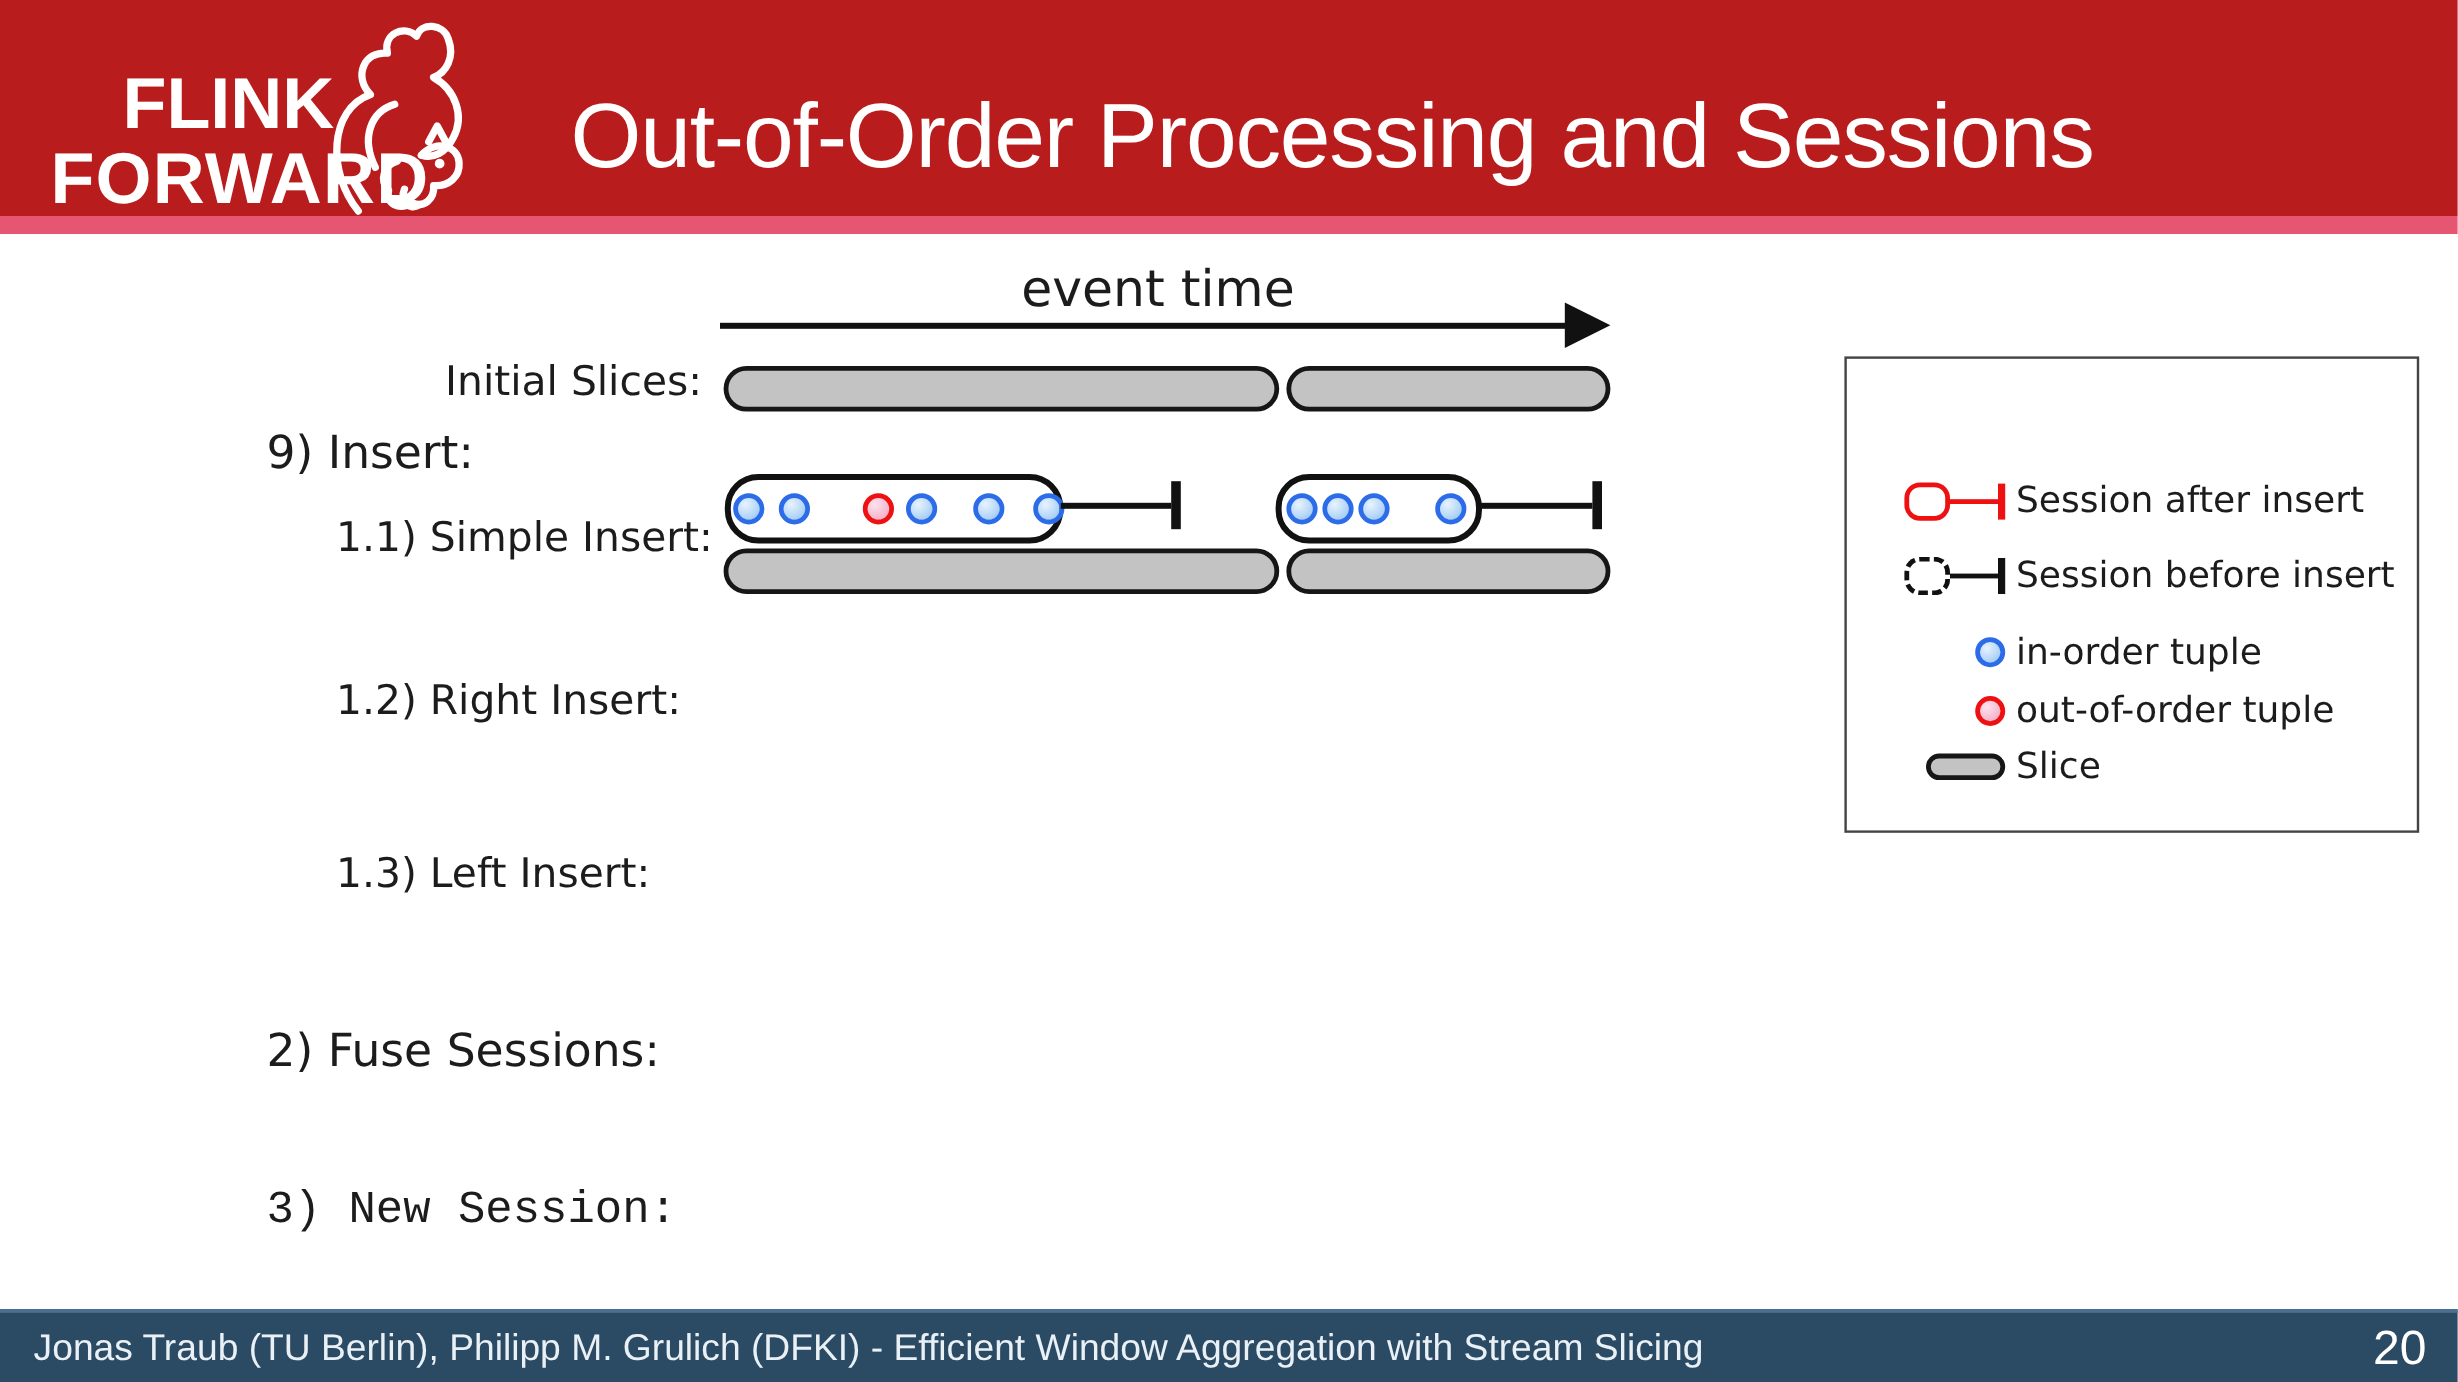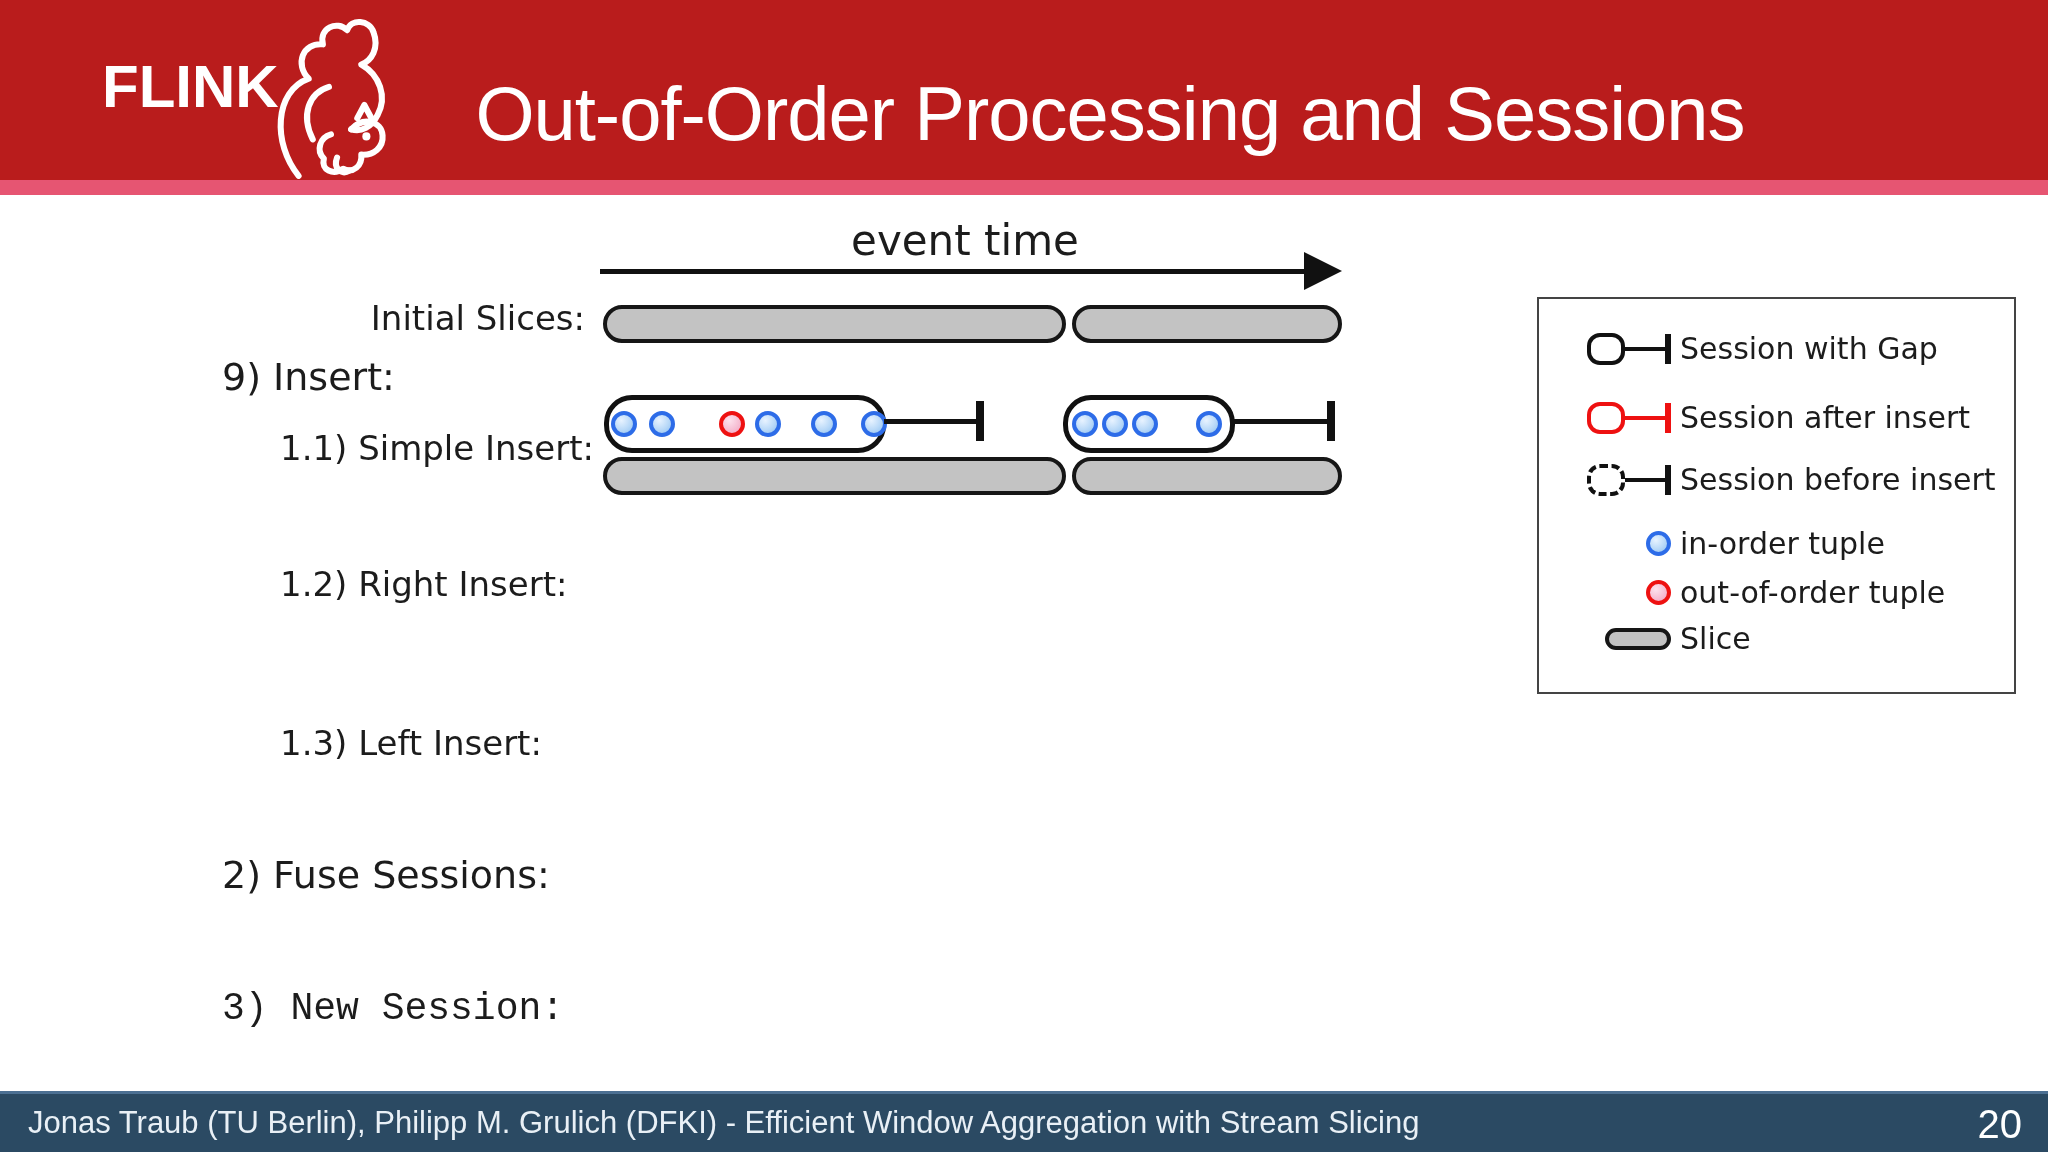--- a/index.html
+++ b/index.html
@@ -20,21 +20,21 @@
     color:#ffffff;font-family:"Liberation Sans",sans-serif;font-size:76px;letter-spacing:-1px;}
   
   .dlabel{position:absolute;color:#1c1c1c;white-space:nowrap;}
   .axis-label{left:840px;top:216px;width:250px;text-align:center;font-size:42px;}
   .initial-label{left:300px;top:298px;width:285px;text-align:right;font-size:34px;}
   .h1{font-size:38px;}
   .h2{font-size:34px;}
   .lab-insert{left:222px;top:355px;}
   .lab-simple{left:280px;top:428px;}
   .lab-right{left:280px;top:564px;}
-  .lab-left{left:280px;top:708px;margin-top:15px;}
+  .lab-left{left:280px;top:708px;}
   .lab-fuse{left:222px;top:853px;}
   .lab-new{left:222px;top:987px;font-family:Liberation Mono, monospace;}
   
   .arrow-line{position:absolute;left:600px;top:269px;width:712px;height:5px;background:#111;}
   .arrow-head{position:absolute;left:1304px;top:252px;width:0;height:0;
     border-left:38px solid #111;border-top:19px solid transparent;border-bottom:19px solid transparent;}
   
   .slice{position:absolute;height:30px;background:#c3c3c3;border:4px solid #161616;border-radius:19px;}
   .sliceA1{left:603px;top:305px;width:455px;}
   .sliceB1{left:1072px;top:305px;width:262px;}
@@ -75,20 +75,21 @@
     border-top:3px solid #4c7093;box-sizing:border-box;display:flex;align-items:center;}
   .footer .citation{margin-left:28px;color:#e9f0f6;font-family:"Liberation Sans",sans-serif;font-size:31px;white-space:nowrap;}
   .footer .page-num{position:absolute;right:26px;top:8px;color:#ffffff;font-family:"Liberation Sans",sans-serif;font-size:40px;}
 </style>
 </head>
 <body>
 
 <div class="header">
   <div class="logo">
     <div class="l1">FLINK</div>
+    <div class="l2">FORWARD</div>
     <svg width="140" height="172" viewBox="0 0 130 170">
       <g stroke="#ffffff" stroke-width="6" fill="none" stroke-linecap="round" stroke-linejoin="round">
         <path d="M30 158 C4 126 6 74 40 62 C26 48 34 26 54 28 C50 12 68 4 78 14 C82 2 100 4 104 16 C110 32 102 44 92 48 C110 58 118 80 108 98 C102 110 92 115 82 112"></path>
         <path d="M44 122 C32 98 40 76 60 70"></path>
         <path d="M82 112 C94 99 112 104 113 118 C114 130 104 138 92 137 C93 148 84 156 74 151 C64 158 52 152 55 141 C47 133 51 120 62 117"></path>
         <path d="M88 101 L95 88 L102 101"></path>
         <path d="M68 140 C64 150 72 158 80 153"></path>
       </g>
       <circle cx="97" cy="119" r="4" fill="#ffffff" stroke="none"></circle>
     </svg>
@@ -129,28 +130,20 @@
     <span class="tuple in-order" style="left: 64px;"></span>
     <span class="tuple in-order" style="left: 128px;"></span>
   </div>
 <div class="gap-line gl2"></div>
 <div class="t-bar tb2"></div>
 
 <div class="slice sliceA2"></div>
 <div class="slice sliceB2"></div>
 
 <div class="legend">
-  <div class="legend-row r1">
-    <span class="lg-icon">
-      <span class="mini-session"></span>
-        <span class="mini-line"></span>
-        <span class="mini-tbar"></span>
-    </span>
-    <span class="lg-label">Session with Gap</span>
-  </div>
   <div class="legend-row r2 red">
     <span class="lg-icon">
       <span class="mini-session"></span>
         <span class="mini-line"></span>
         <span class="mini-tbar"></span>
     </span>
     <span class="lg-label">Session after insert</span>
   </div>
   <div class="legend-row r3 dashed">
     <span class="lg-icon">

